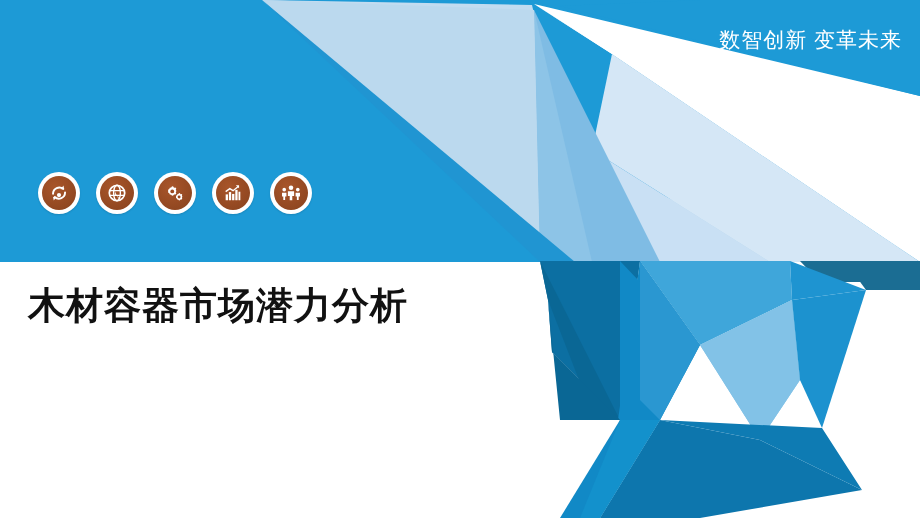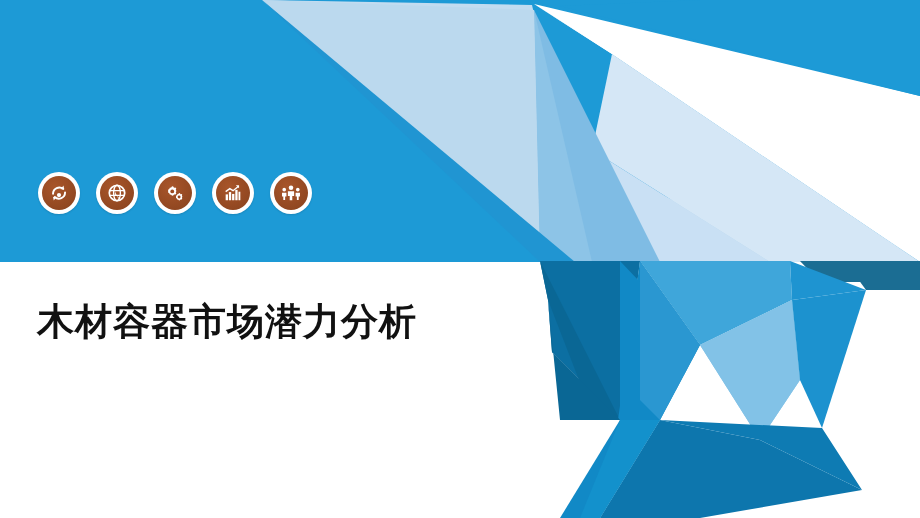--- a/index.html
+++ b/index.html
@@ -72,28 +72,27 @@
     display: flex;
     align-items: center;
     justify-content: center;
   }
   .icon-inner svg { display: block; }
 
   
   #title {
     position: absolute;
     left: 28px;
-    top: 297px;
+    top: 281px;
     font-size: 37px;
     font-weight: bold;
     color: #111111;
     letter-spacing: 1px;
     white-space: nowrap;
     z-index: 6;
-    margin-left: 9px;
   }
 </style>
 </head>
 <body>
 
 <div id="slide">
 
   <svg id="artwork" viewBox="0 0 920 518" preserveAspectRatio="none">
 
     <rect x="0" y="0" width="920" height="261" fill="#1D9AD6"></rect>
@@ -142,20 +141,21 @@
     <polygon points="660,420 822,428 862,490 760,440" fill="#0E7BB3"></polygon>
     <polygon points="660,420 600,518 560,518 620,420" fill="#1189C6"></polygon>
 
     <polygon points="552,352 620,420 586,400" fill="#0A6795"></polygon>
     <polygon points="548,300 552,352 620,420 560,420" fill="#0A6795"></polygon>
 
     <polygon points="620,420 660,420 600,518 580,518" fill="#1391CC"></polygon>
 
   </svg>
 
+  <div id="tagline">数智创新  变革未来</div>
 
   <div id="icon-row">
 
     <div class="icon-badge">
       <div class="icon-inner">
         <svg width="22" height="22" viewBox="0 0 24 24" fill="none">
           <path d="M5.5 12.8a6.8 6.8 0 0 1 11.2-5.2" stroke="#fff" stroke-width="2.1" stroke-linecap="round"></path>
           <path d="M18.6 11.4a6.8 6.8 0 0 1-11.3 5" stroke="#fff" stroke-width="2.1" stroke-linecap="round"></path>
           <path d="M16.9 3.9l0.7 3.8-3.8 0.3z" fill="#fff"></path>
           <path d="M6.3 20.1l-0.8-3.8 3.9-0.2z" fill="#fff"></path>

